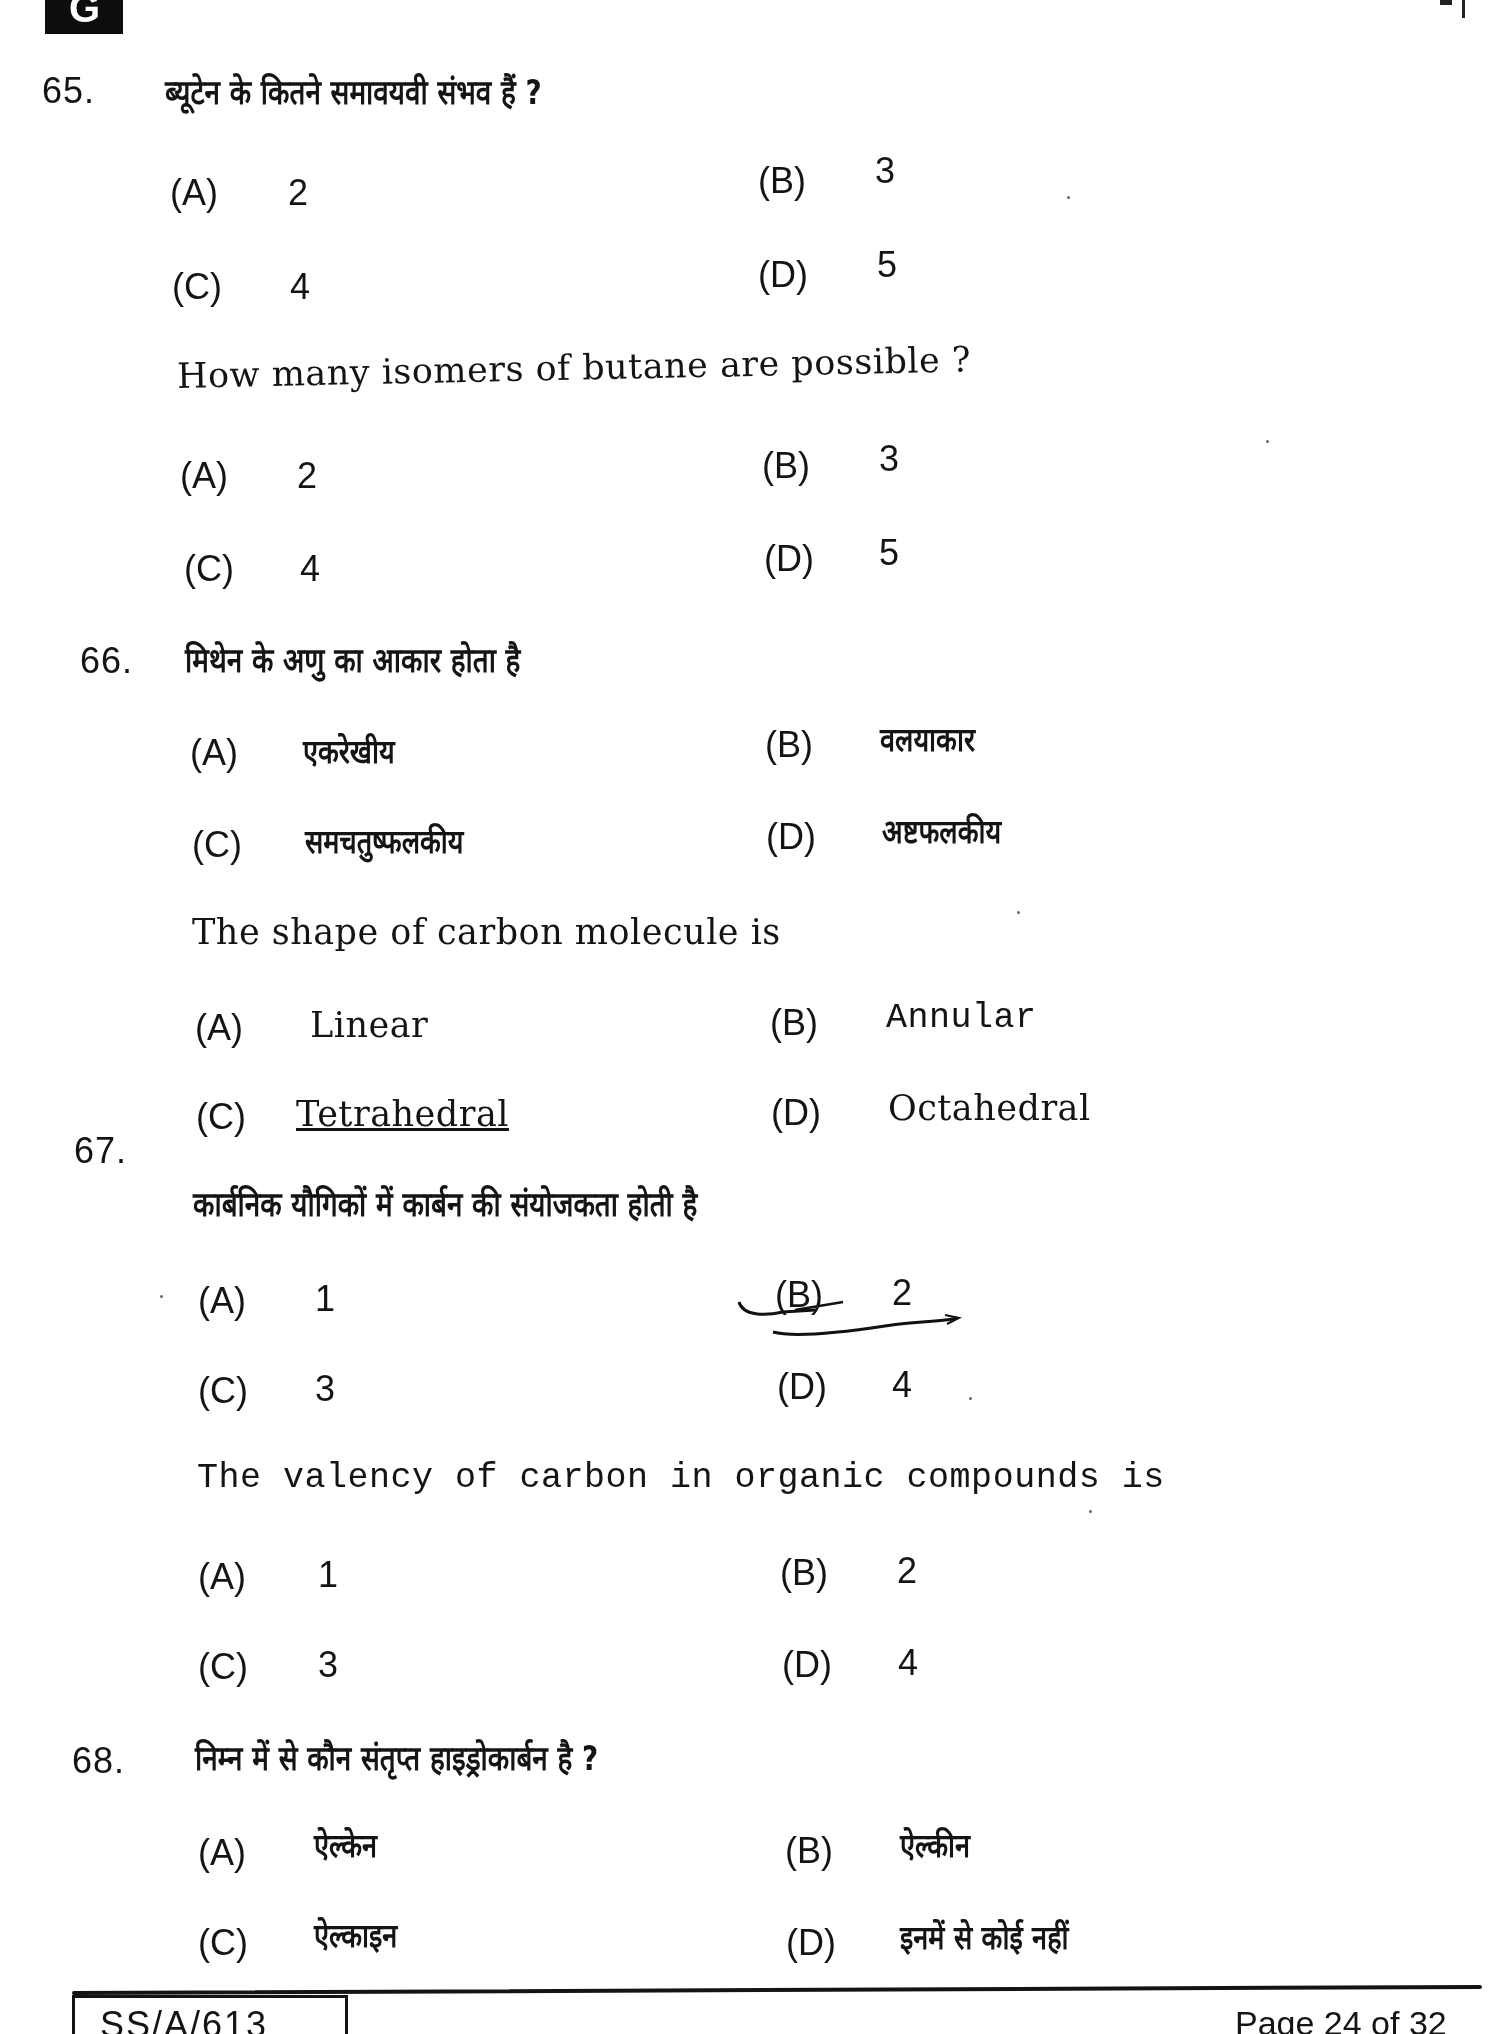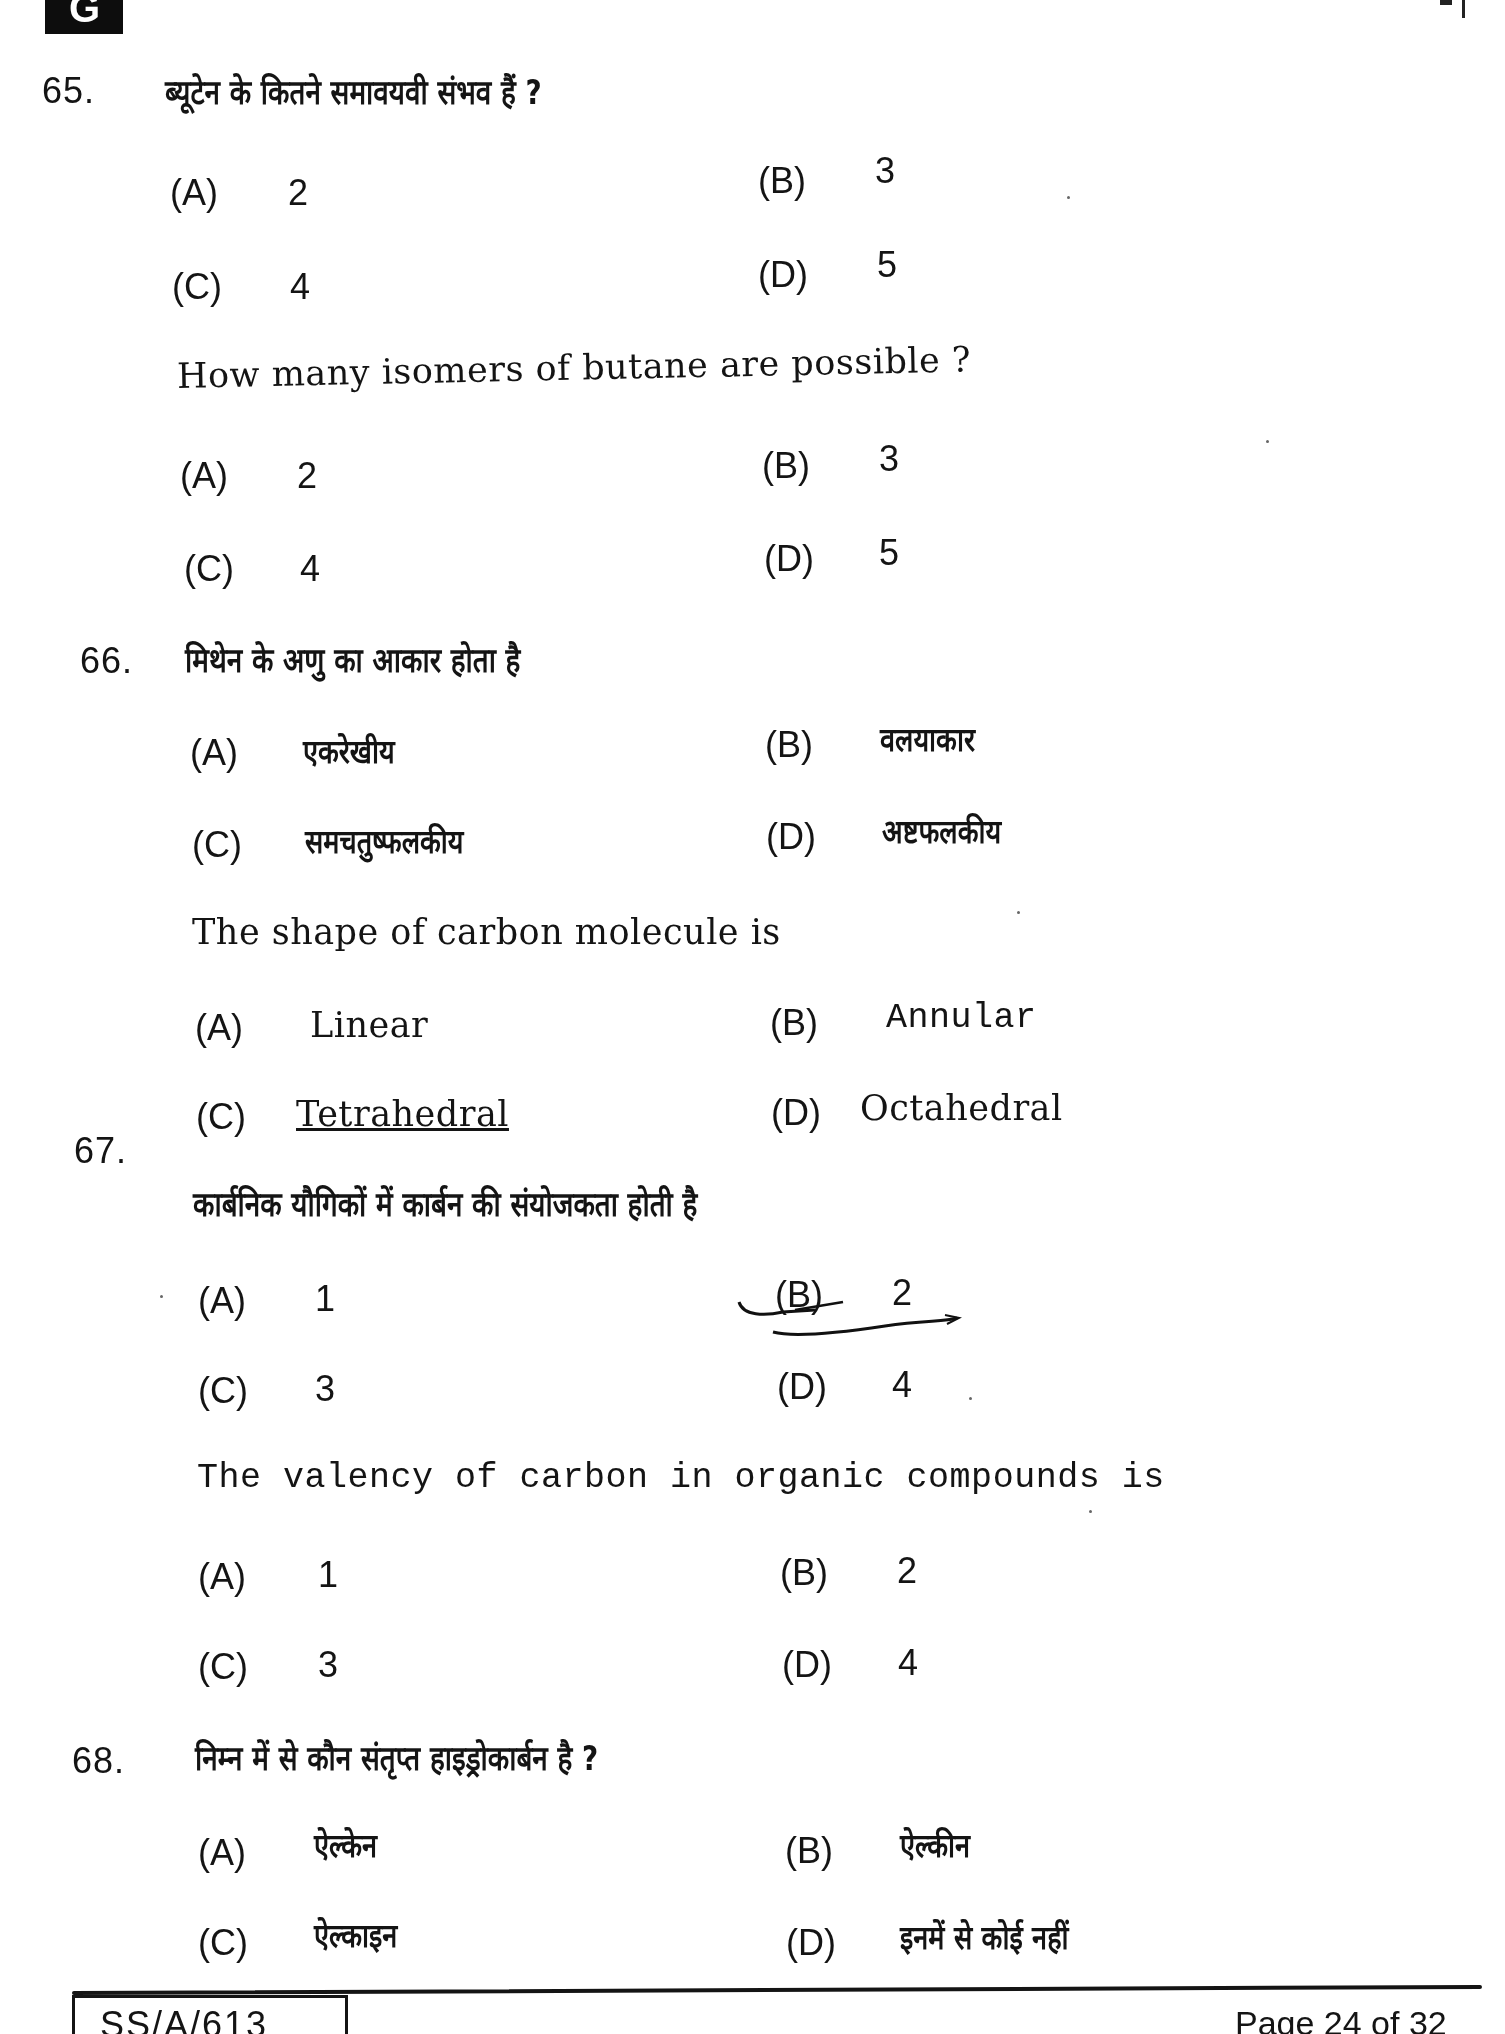--- a/index.html
+++ b/index.html
@@ -75,21 +75,21 @@
 
   <div class="abs en" style="left:192px;top:912px;">The shape of carbon molecule is</div>
 
   <div class="abs lbl" style="left:195px;top:1007px;">(A)</div>
   <div class="abs optE" style="left:310px;top:1005px;">Linear</div>
   <div class="abs lbl" style="left:770px;top:1002px;">(B)</div>
   <div class="abs optE" style="left:886px;top:998px;font-family:Liberation Mono, monospace;">Annular</div>
   <div class="abs lbl" style="left:196px;top:1096px;">(C)</div>
   <div class="abs optE" style="left:296px;top:1094px;text-decoration:underline;">Tetrahedral</div>
   <div class="abs lbl" style="left:771px;top:1092px;">(D)</div>
-  <div class="abs optE" style="left:860px;top:1088px;text-align:right;">Octahedral</div>
+  <div class="abs optE" style="left:888px;top:1088px;text-align:right;">Octahedral</div>
 </div>
 
 <div>
   <div class="abs qnum" style="left:74px;top:1130px;">67.</div>
   <div class="abs hi" style="left:193px;top:1180px;">कार्बनिक यौगिकों में कार्बन की संयोजकता होती है</div>
 
   <div class="abs lbl" style="left:198px;top:1280px;">(A)</div>
   <div class="abs val" style="left:315px;top:1278px;">1</div>
   <div class="abs lbl" style="left:775px;top:1274px;">(B)</div>
   <div class="abs val" style="left:892px;top:1272px;">2</div>

